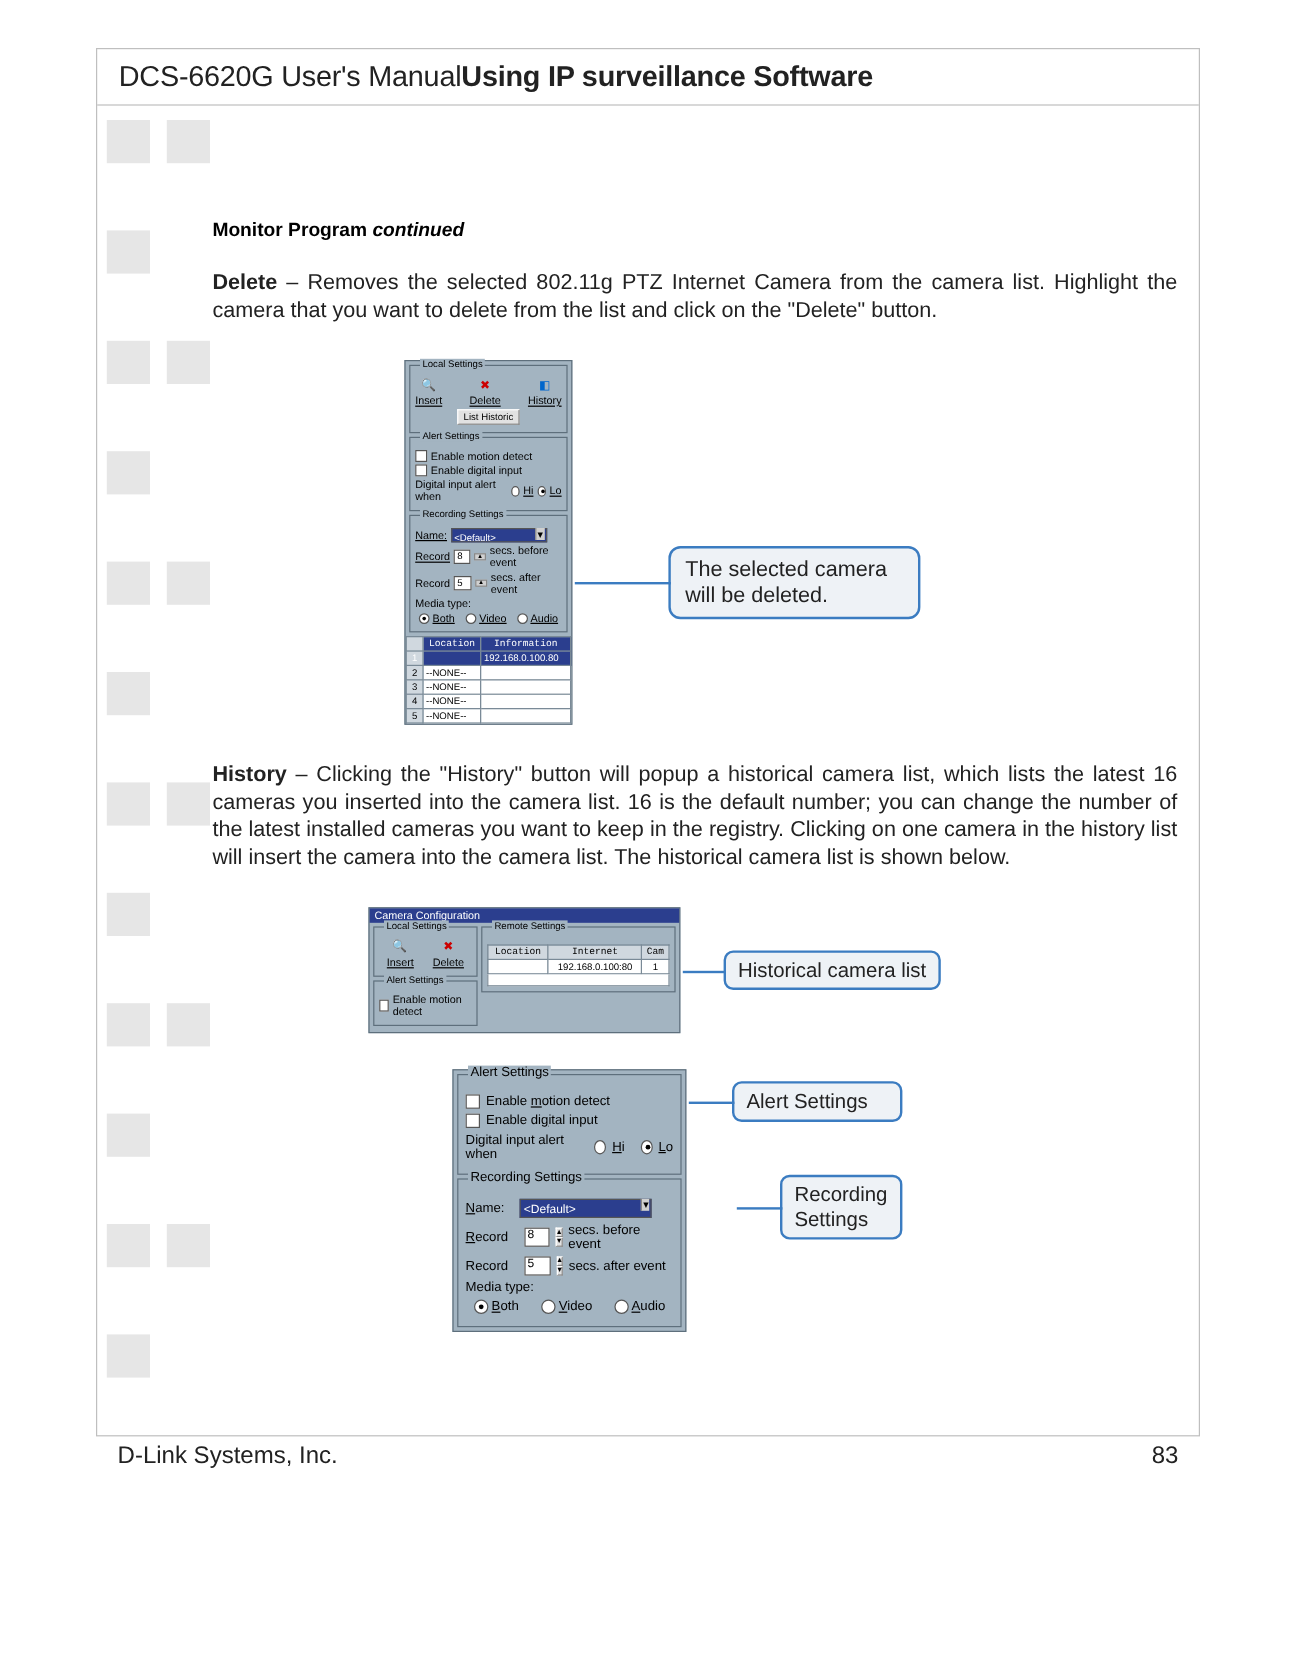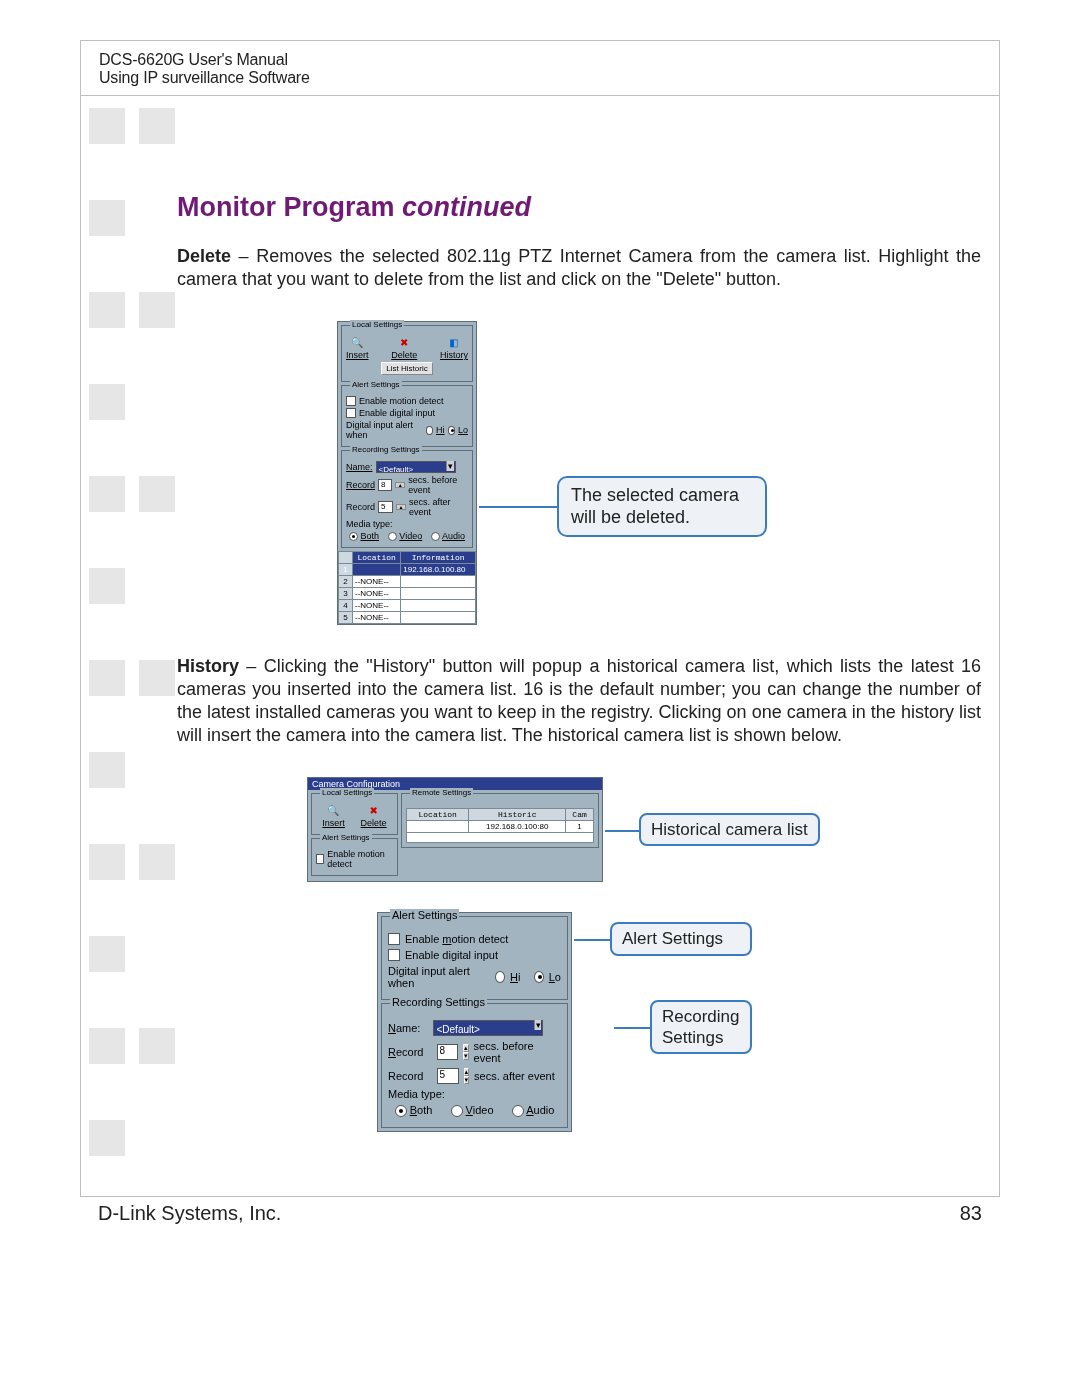--- a/index.html
+++ b/index.html
@@ -16,45 +16,44 @@
     position: absolute;
     left: 80px; right: 80px; top: 40px; bottom: 200px;
     border: 1px solid #bfbfbf;
     padding: 0;
   }
   .header-row {
     display: flex;
     justify-content: flex-start;
     padding: 10px 18px 8px 18px;
     border-bottom: 1px solid #bfbfbf;
-    font-size: 16px;
-    flex-direction: column;
+    font-size: 24px;
   }
   .header-left { font-weight: 400; letter-spacing: -0.2px; }
-  .header-right { font-weight: 400; letter-spacing: -0.2px; }
+  .header-right { font-weight: 700; letter-spacing: -0.2px; }
   .content-area {
     display: flex;
     height: calc(100% - 48px);
   }
   .sidebar-squares {
     width: 96px;
     padding: 12px 0 0 8px;
   }
   .square-row { display: flex; gap: 14px; margin-bottom: 56px; }
   .sq {
     width: 36px; height: 36px;
     background: #e6e6e6;
   }
   .main-col {
     flex: 1;
     padding: 96px 18px 0 0;
   }
   .section-title {
-    color: #701a75;
-    font-size: 27px;
+    color: #000000;
+    font-size: 16px;
     font-weight: 700;
     margin-bottom: 22px;
   }
   .section-title .italic { font-style: italic; font-weight: 700; }
   .body-text {
     font-size: 18px;
     line-height: 1.28;
     margin-bottom: 30px;
     text-align: justify;
   }
@@ -142,21 +141,21 @@
     top: 50%;
     width: 80px;
   }
   .subsection {
     font-size: 18px;
     font-weight: 700;
     margin: 8px 0 14px 0;
   }
   
   .fig1-panel { width: 140px; }
-  .fig2-panel { width: 296px; }
+  .fig2-panel { width: 260px; }
   .fig3-panel { width: 195px; font-size: 11px; }
   .fig3-panel .win-group-title { font-size: 11px; top:-8px;}
   .fig3-panel .win-row { font-size: 11px; margin:4px 0; gap:5px; }
   .fig3-panel .win-input { height:16px; font-size:10px; }
   .fig3-panel .win-select { height:16px; font-size:10px; }
   .fig3-panel .win-check, .fig3-panel .win-radio { width:12px; height:12px; }
   .fig3-panel .win-radio.sel::after{left:3px;top:3px;width:4px;height:4px;}
   .footer-row-wrap{
     position:absolute;
     left:80px; right:80px; bottom:172px;
@@ -372,21 +371,21 @@
               </div>
             </div>
             <div style="flex:1;">
               <div class="win-group">
                 <span class="win-group-title">Remote Settings</span>
                 <div style="height:6px;"></div>
                 <table class="win-table">
                   <tbody>
                       <tr>
                         <th>Location</th>
-                        <th>Historic</th>
+                        <th>Internet</th>
                         <th>Cam</th>
                       </tr>
                   <tr>
                         <td></td>
                         <td style="text-align:center;">192.168.0.100:80</td>
                         <td style="text-align:center;">1</td>
                       </tr>
                 </tbody>
                   </table>
                 <div style="height:10px;background:#fff;border:1px solid #7a8a97;border-top:none;"></div>

